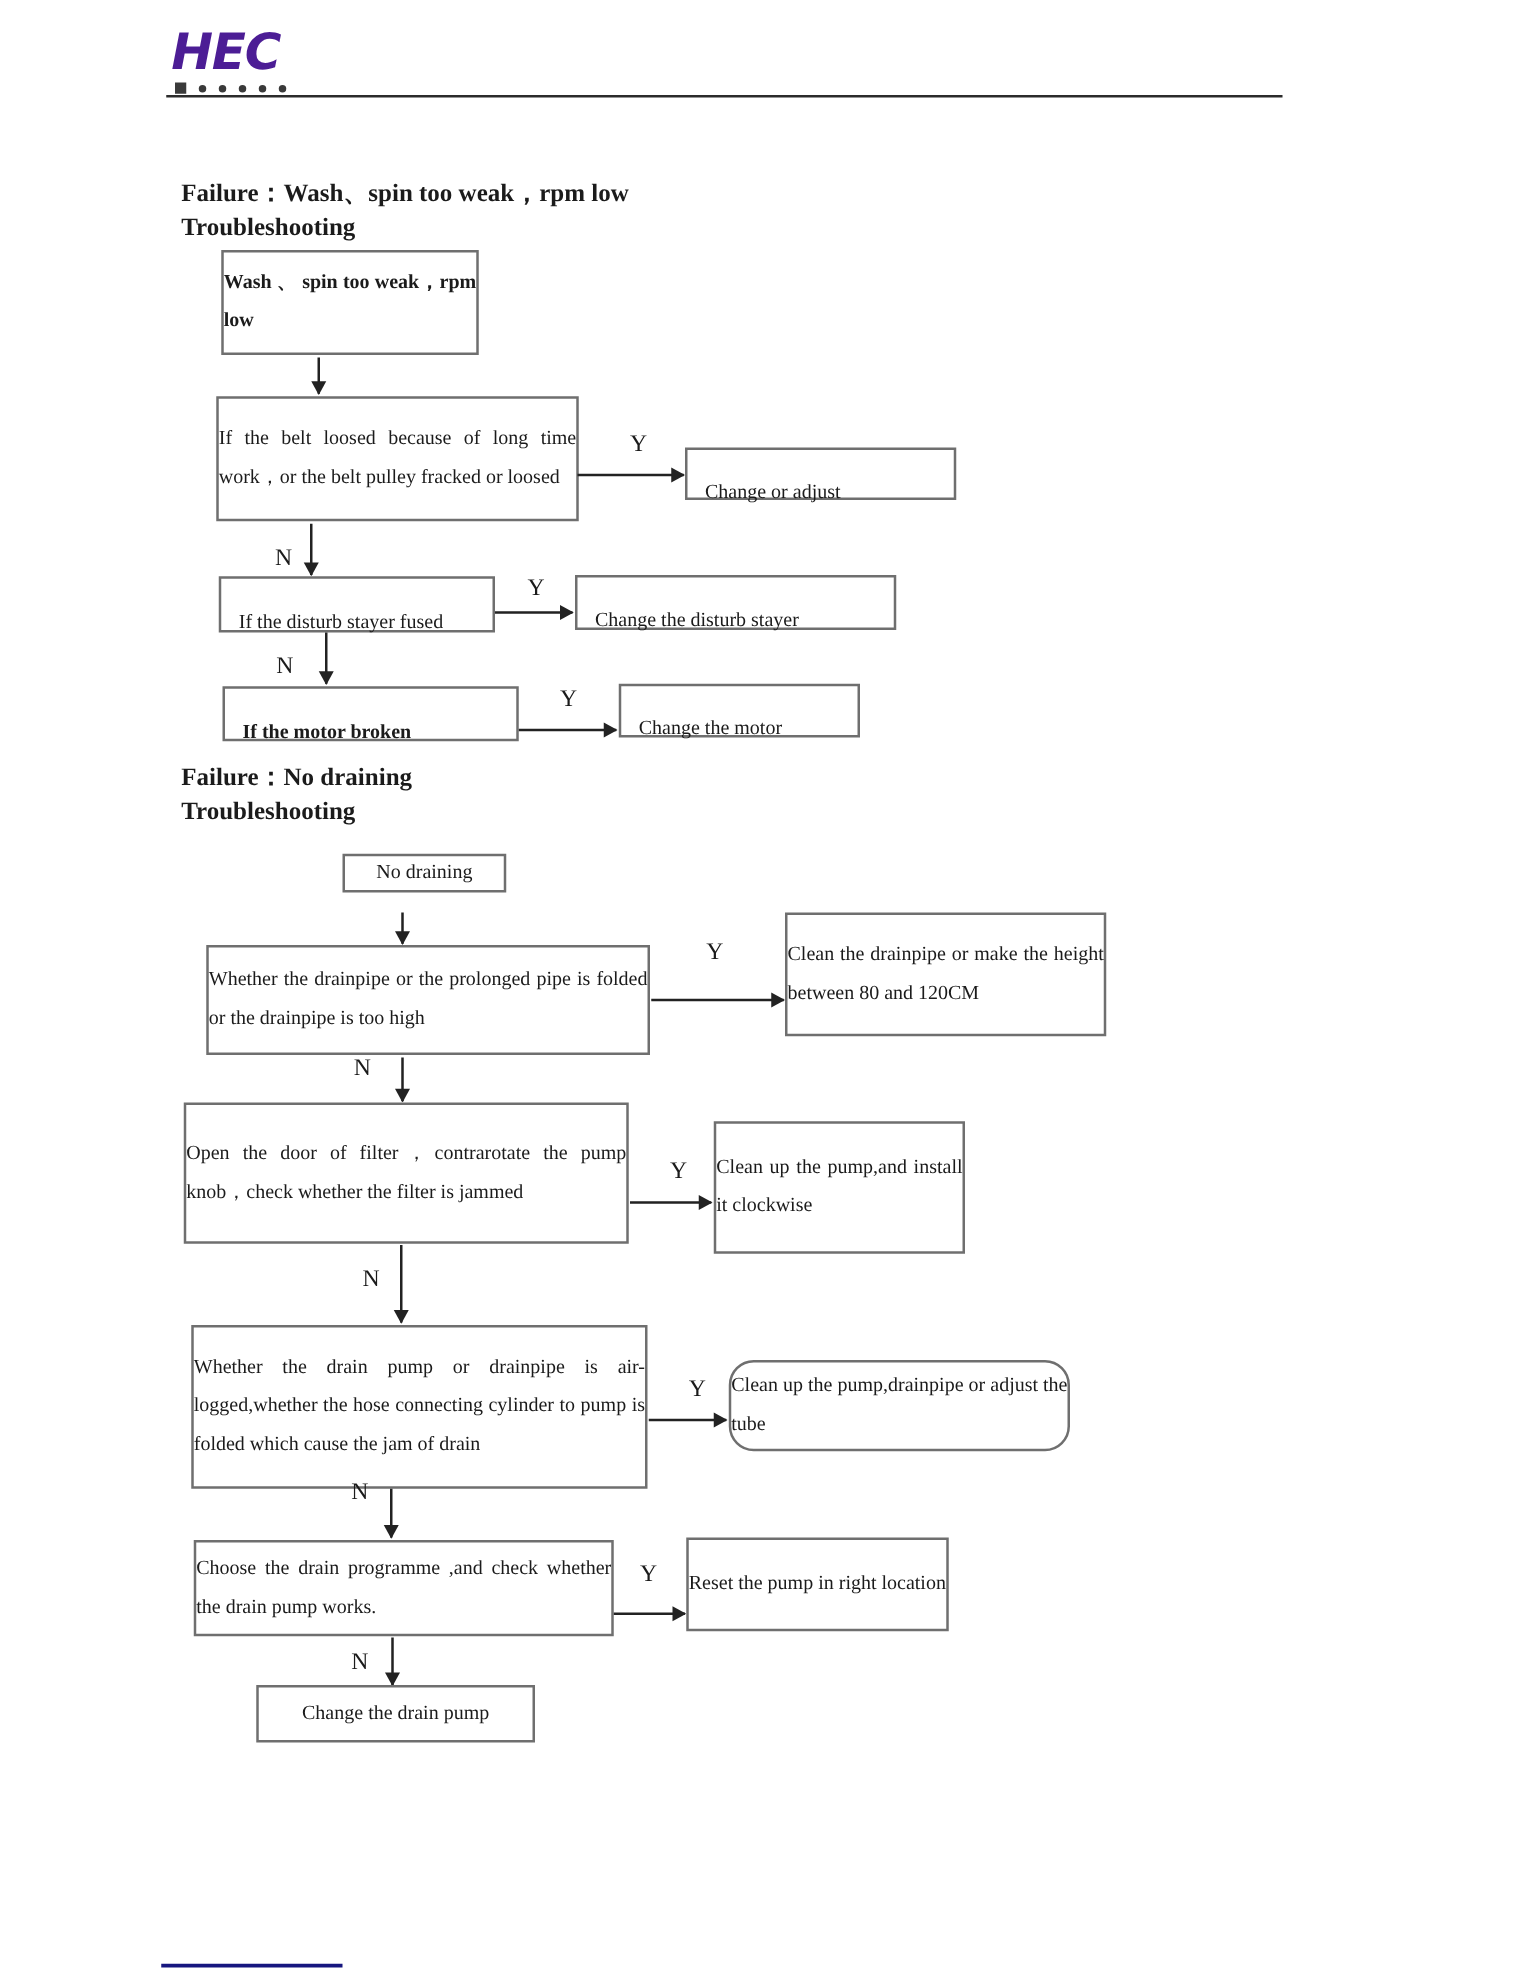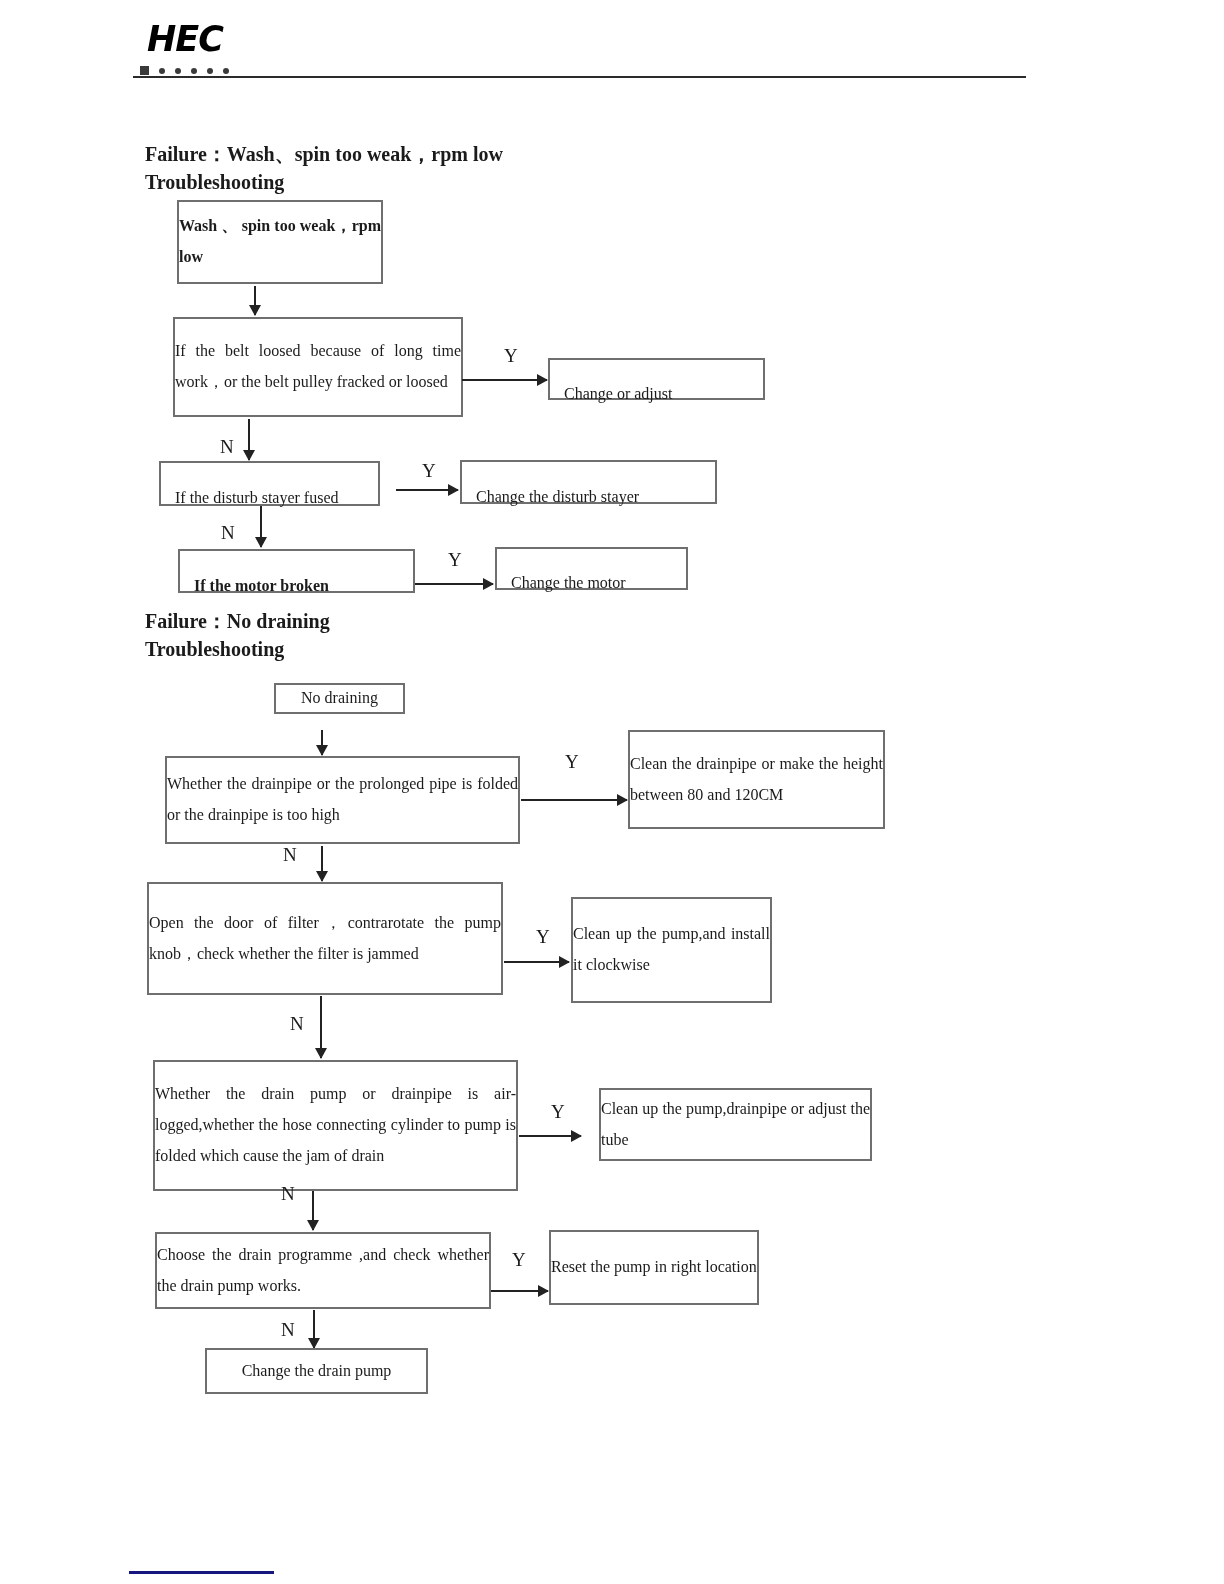--- a/index.html
+++ b/index.html
@@ -7,24 +7,24 @@
     position:relative;
     width:1224px;height:1584px;
     background:#ffffff;
     margin:0 auto;
     font-family:"Liberation Serif","DejaVu Serif",serif;
     color:#1b1b1b;
     overflow:hidden;
   }
   
   #logo{
-    position:absolute;left:147px;top:22px;
+    position:absolute;left:137px;top:22px;
     font-family:"DejaVu Sans","Liberation Sans",sans-serif;
     font-weight:bold;font-style:italic;
-    font-size:35px;line-height:1;color:#000000;letter-spacing:-1px;
+    font-size:40px;line-height:1;color:#4c1d95;letter-spacing:-1px;
   }
   #logo-dots{position:absolute;left:140px;top:66px;display:flex;align-items:center;gap:10px;}
   #logo-dots .sq{width:9px;height:9px;background:#3a3a3a;}
   #logo-dots .rd{width:6px;height:6px;border-radius:50%;background:#3a3a3a;}
   #header-rule{position:absolute;left:133px;top:76px;width:893px;height:2px;background:#2b2b2b;}
   
   .heading{
     position:absolute;left:145px;
     font-size:20px;font-weight:bold;white-space:nowrap;
   }
@@ -101,21 +101,21 @@
     </div>
   <div class="box oneline" style="left:548px;top:358px;width:217px;height:42px;">
     <div class="t">Change or adjust</div>
   </div>
 
   <div class="lbl" style="left:220px;top:437px;">N</div>
   <div class="arrow-v" style="left:248px;top:419px;height:41px;">
       <span class="hd"></span>
     </div>
 
-  <div class="box oneline" style="left:159px;top:461px;width:221px;height:45px;">
+  <div class="box oneline" style="left:175px;top:461px;width:221px;height:45px;">
     <div class="t">If the disturb stayer fused</div>
   </div>
   <div class="lbl" style="left:422px;top:461px;">Y</div>
   <div class="arrow-h" style="left:396px;top:489px;width:62px;">
       <span class="hd"></span>
     </div>
   <div class="box oneline" style="left:460px;top:460px;width:257px;height:44px;">
     <div class="t">Change the disturb stayer</div>
   </div>
 
@@ -177,21 +177,21 @@
       <span class="hd"></span>
     </div>
 
   <div class="box" style="left:153px;top:1060px;width:365px;height:131px;">
     <div class="t">Whether the drain pump or drainpipe is air-logged,whether the hose connecting cylinder to pump is folded which cause the jam of drain</div>
   </div>
   <div class="lbl" style="left:551px;top:1102px;">Y</div>
   <div class="arrow-h" style="left:519px;top:1135px;width:62px;">
       <span class="hd"></span>
     </div>
-  <div class="box" style="left:599px;top:1088px;width:273px;height:73px;">
+  <div class="box" style="left:583px;top:1088px;width:273px;height:73px;border-radius:20px;">
     <div class="t">Clean up the pump,drainpipe or adjust the tube</div>
   </div>
 
   <div class="lbl" style="left:281px;top:1184px;">N</div>
   <div class="arrow-v" style="left:312px;top:1191px;height:39px;">
       <span class="hd"></span>
     </div>
 
   <div class="box" style="left:155px;top:1232px;width:336px;height:77px;">
     <div class="t">Choose the drain programme ,and check whether the drain pump works.</div>

